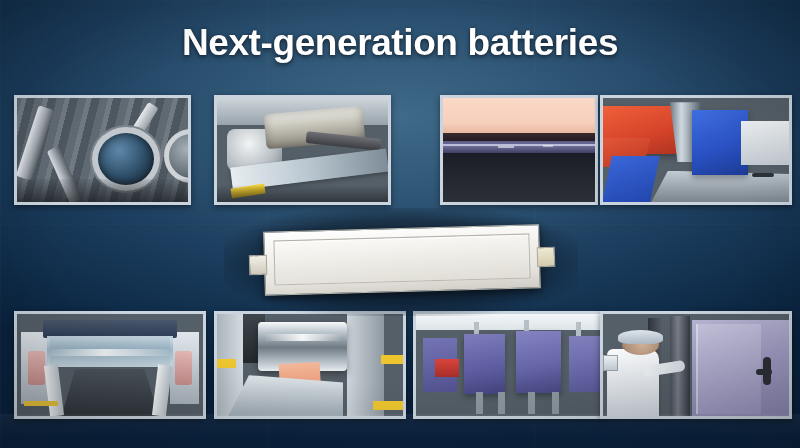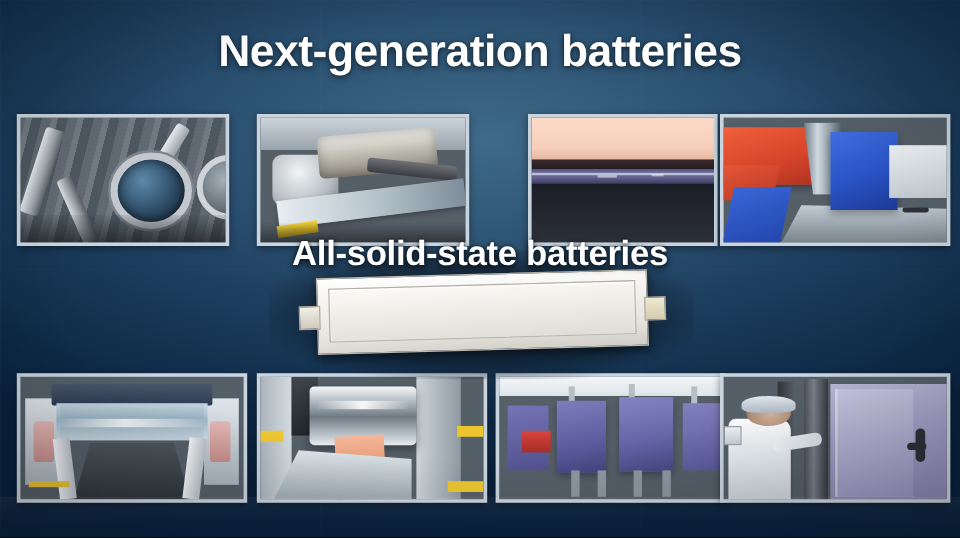--- a/index.html
+++ b/index.html
@@ -377,21 +377,20 @@
 
   <div class="battery-wrap">
     <div class="battery-glow"></div>
     <div class="battery-cell">
       <div class="tab-l"></div>
       <div class="tab-r"></div>
       <div class="inner"></div>
     </div>
   </div>
 
-  <div class="subtitle">All-solid-state batteries</div>
 
   <div class="tile b1">
     <div class="ph pg-coater">
       <div class="post-l"></div>
       <div class="post-r"></div>
       <div class="hood"></div>
       <div class="glass"></div>
       <div class="shine"></div>
       <div class="pink-l"></div>
       <div class="pink-r"></div>

